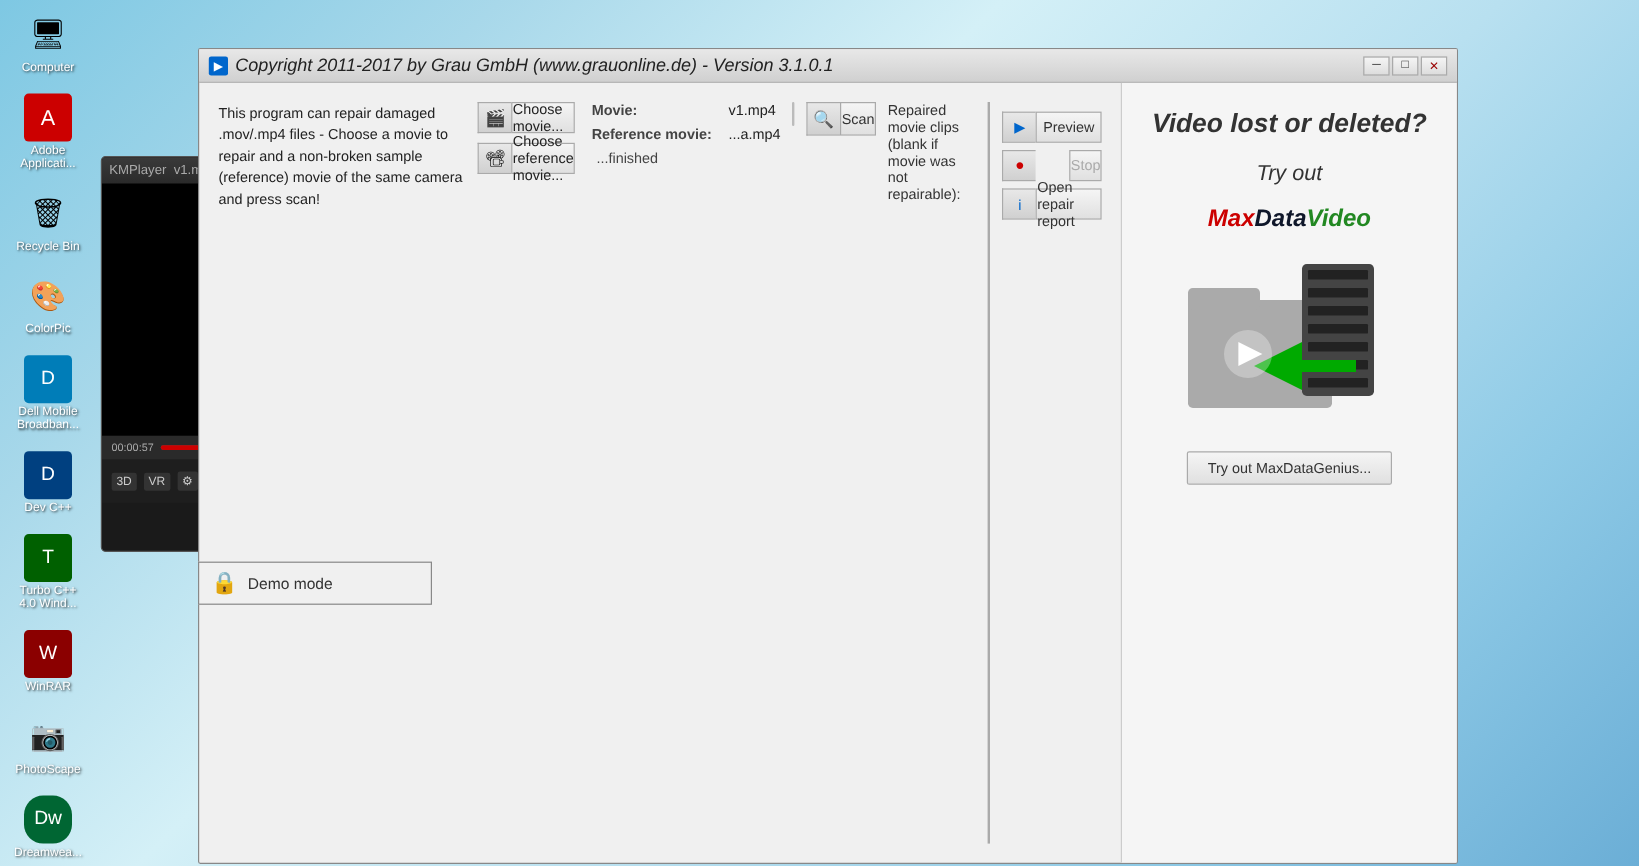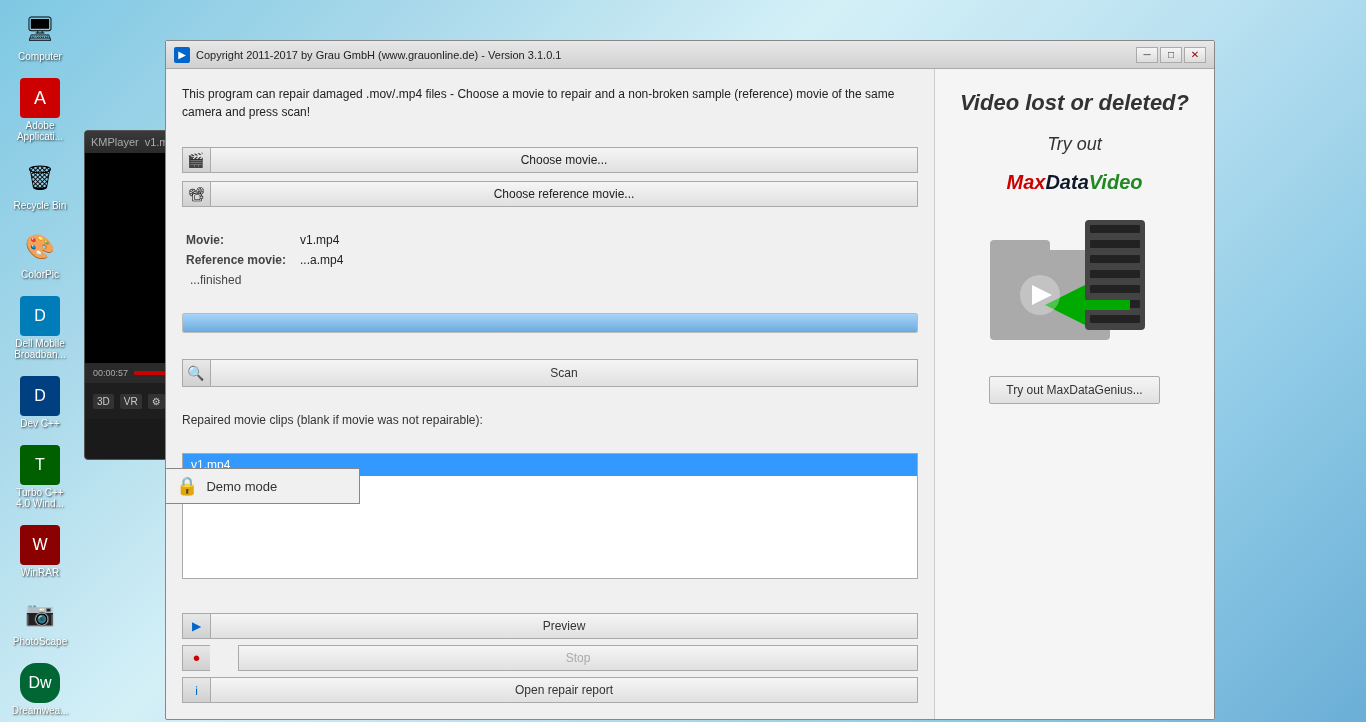--- a/index.html
+++ b/index.html
@@ -206,23 +206,24 @@
       height: 16px;
       background: #0066cc;
       border-radius: 2px;
       display: flex;
       align-items: center;
       justify-content: center;
       color: white;
       font-size: 10px;
     }
     .repair-title-text {
-      font-size: 11px;
+      font-size: 15px;
       color: #222;
       flex: 1;
+      font-style: italic;
     }
     .window-btns {
       display: flex;
       gap: 2px;
     }
     .win-btn {
       width: 22px;
       height: 16px;
       border: 1px solid #aaa;
       background: linear-gradient(180deg, #f5f5f5, #ddd);
@@ -239,22 +240,22 @@
       display: flex;
       flex: 1;
       overflow: hidden;
     }
 
     
     .left-panel {
       flex: 1;
       padding: 16px;
       display: flex;
-      flex-direction: column;
-      gap: 26px;
+      flex-direction: row;
+      gap: 10px;
       justify-content: flex-end;
     }
 
     .description-text {
       font-size: 12px;
       color: #222;
       line-height: 1.5;
       font-weight: 500;
     }
 

